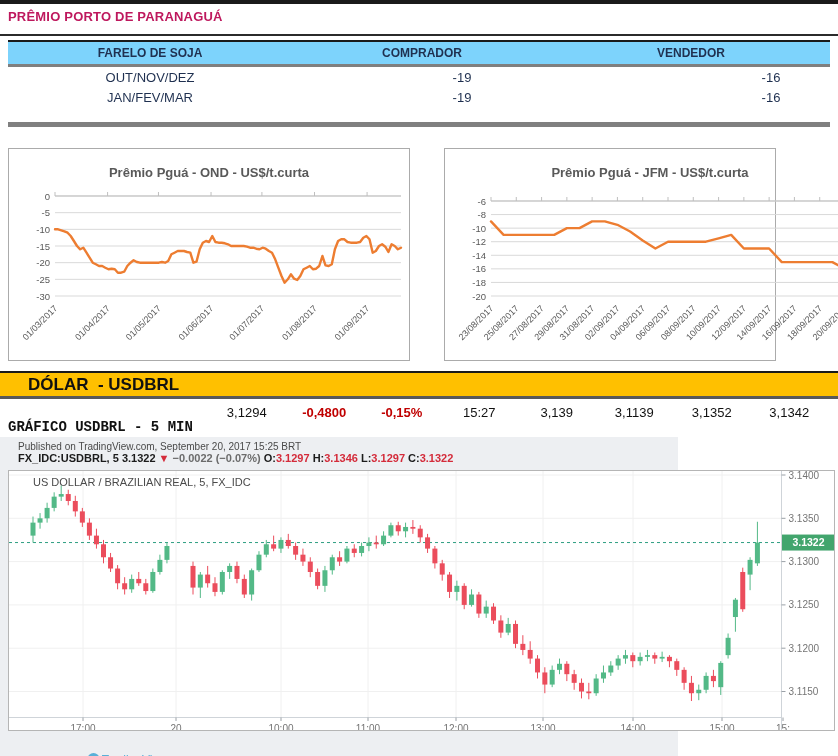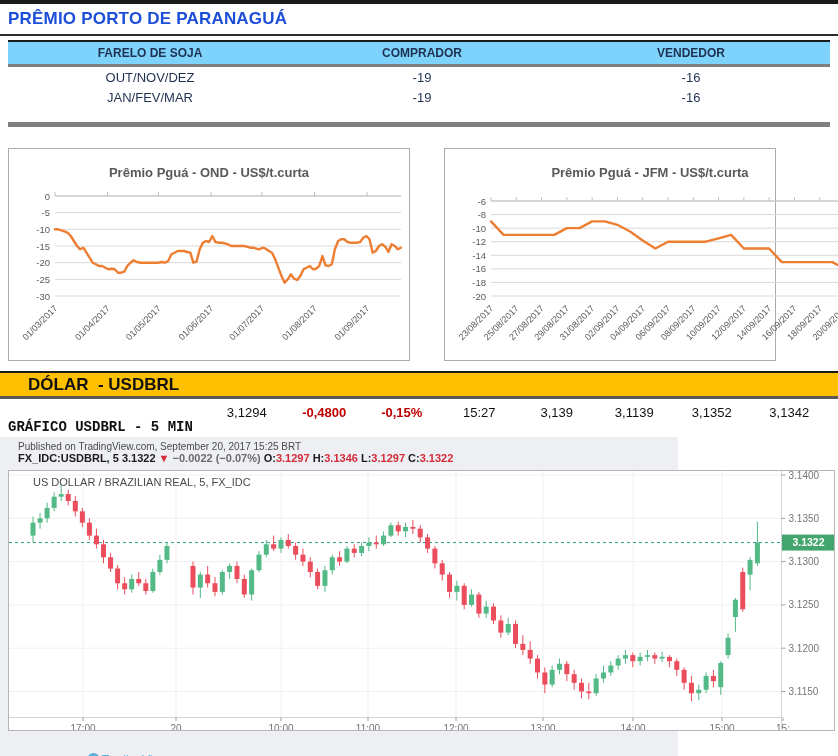--- a/index.html
+++ b/index.html
@@ -1,27 +1,27 @@
 <!DOCTYPE html>
 <html><head>
 <meta charset="utf-8">
 <style>
   * { margin:0; padding:0; box-sizing:border-box; }
   body { background:#ffffff; font-family:"Liberation Sans", sans-serif; }
   .page { position:relative; width:838px; height:756px; background:#ffffff; overflow:hidden; }
 
   .topbar { position:absolute; top:0; left:0; width:838px; height:4px; background:#1a1a1a; }
-  .main-title { position:absolute; top:9px; left:8px; font-size:17px; font-weight:bold; color:#1d4ed8; letter-spacing:0.2px; }
+  .main-title { position:absolute; top:9px; left:8px; font-size:13px; font-weight:bold; color:#be185d; letter-spacing:0.2px; }
   .title-rule { position:absolute; top:34px; left:0; width:838px; height:2px; background:#2b2b2b; }
 
   .soy-table { position:absolute; top:40px; left:8px; width:822px; }
   .soy-head { display:grid; grid-template-columns:284px 260px 278px; height:27px; align-items:center;
               background:#7dd3fc; border-top:2px solid #1a1a1a; border-bottom:3px solid #7f7f7f; }
   .soy-head div { text-align:center; font-size:12px; font-weight:bold; color:#1f3050; }
-  .soy-row { display:grid; grid-template-columns:284px 260px 278px; height:20px; align-items:center; }
+  .soy-row { display:grid; grid-template-columns:284px 260px 278px; height:20px; align-items:center;gap:40px; }
   .soy-row div { text-align:center; font-size:13px; color:#1f3050; }
 
   .gray-bar { position:absolute; top:122px; left:8px; width:822px; height:5px; background:#808080; }
 
   .chart-box { position:absolute; top:148px; height:213px; background:#fff; border:1px solid #ababab; }
   .chart-ond { left:8px; width:402px; }
   .chart-jfm { left:444px; width:332px; }
 
   .dolar-bar { position:absolute; top:371px; left:0; width:838px; height:28px; background:#FFC000;
                border-top:2px solid #1a1a1a; border-bottom:3px solid #595959; }

